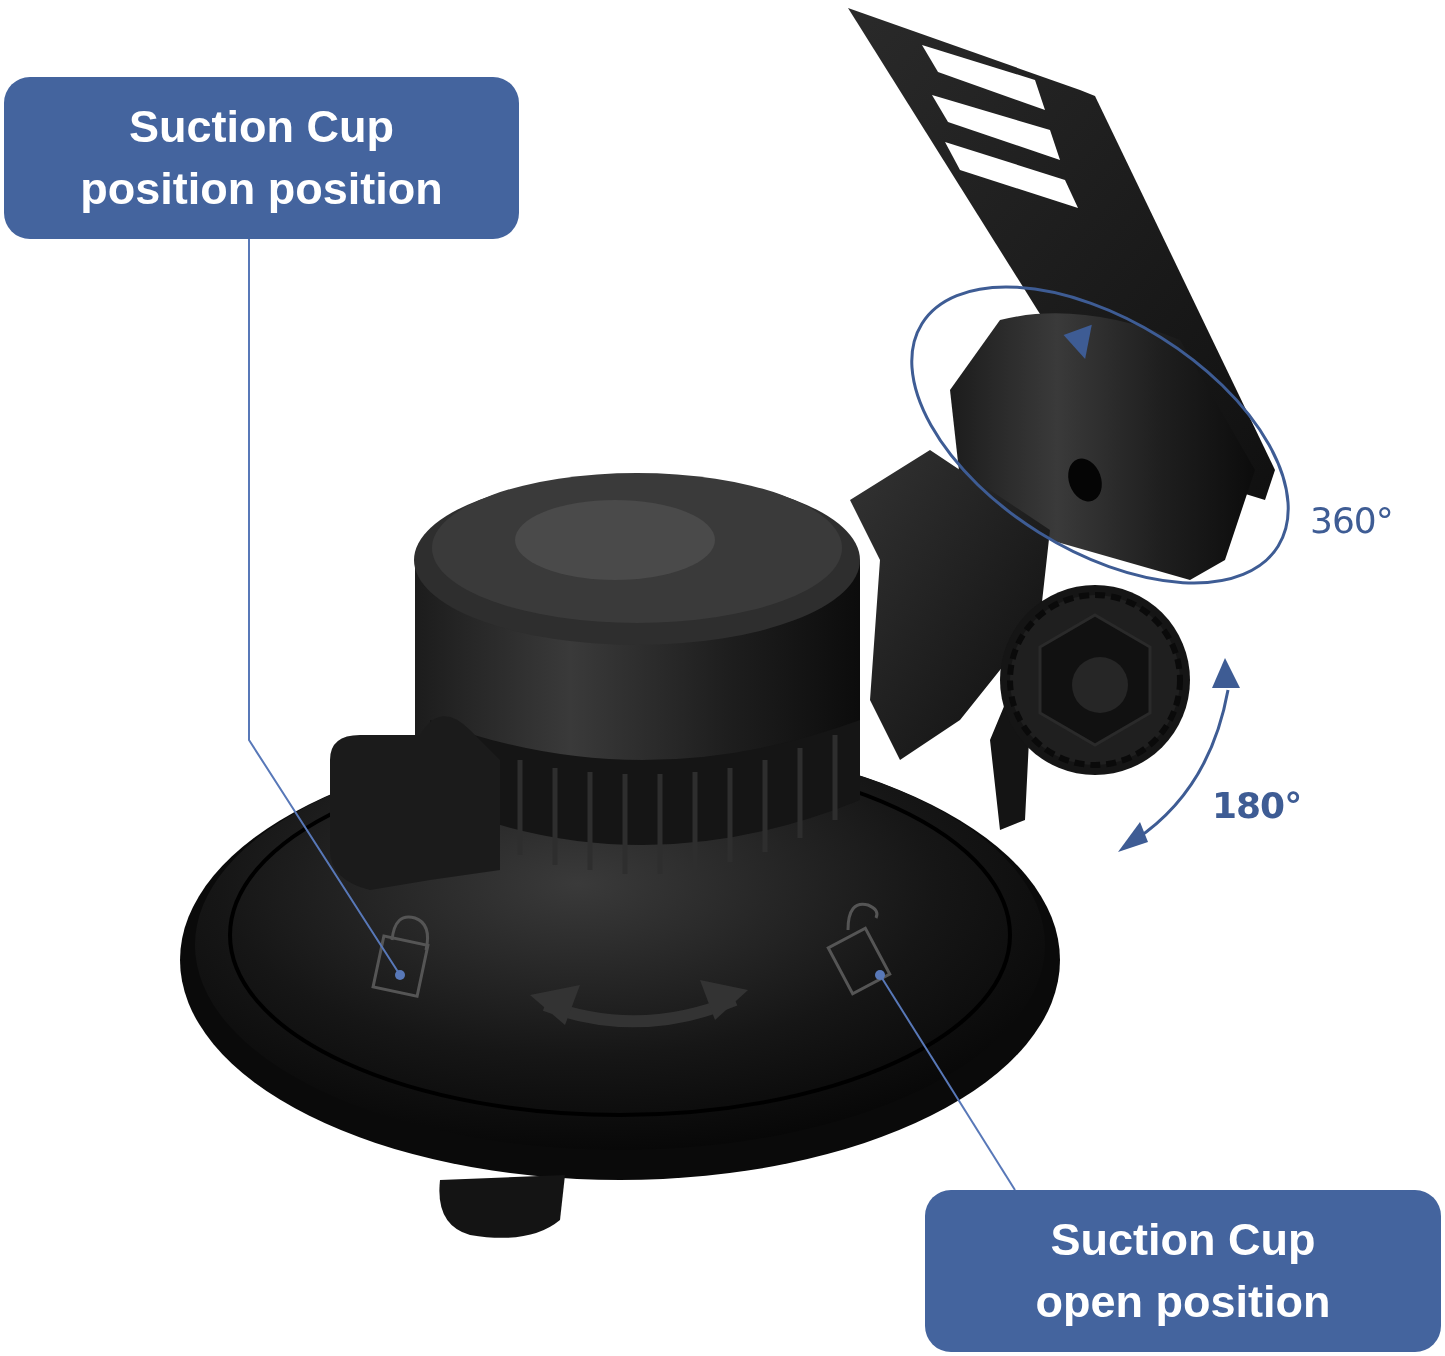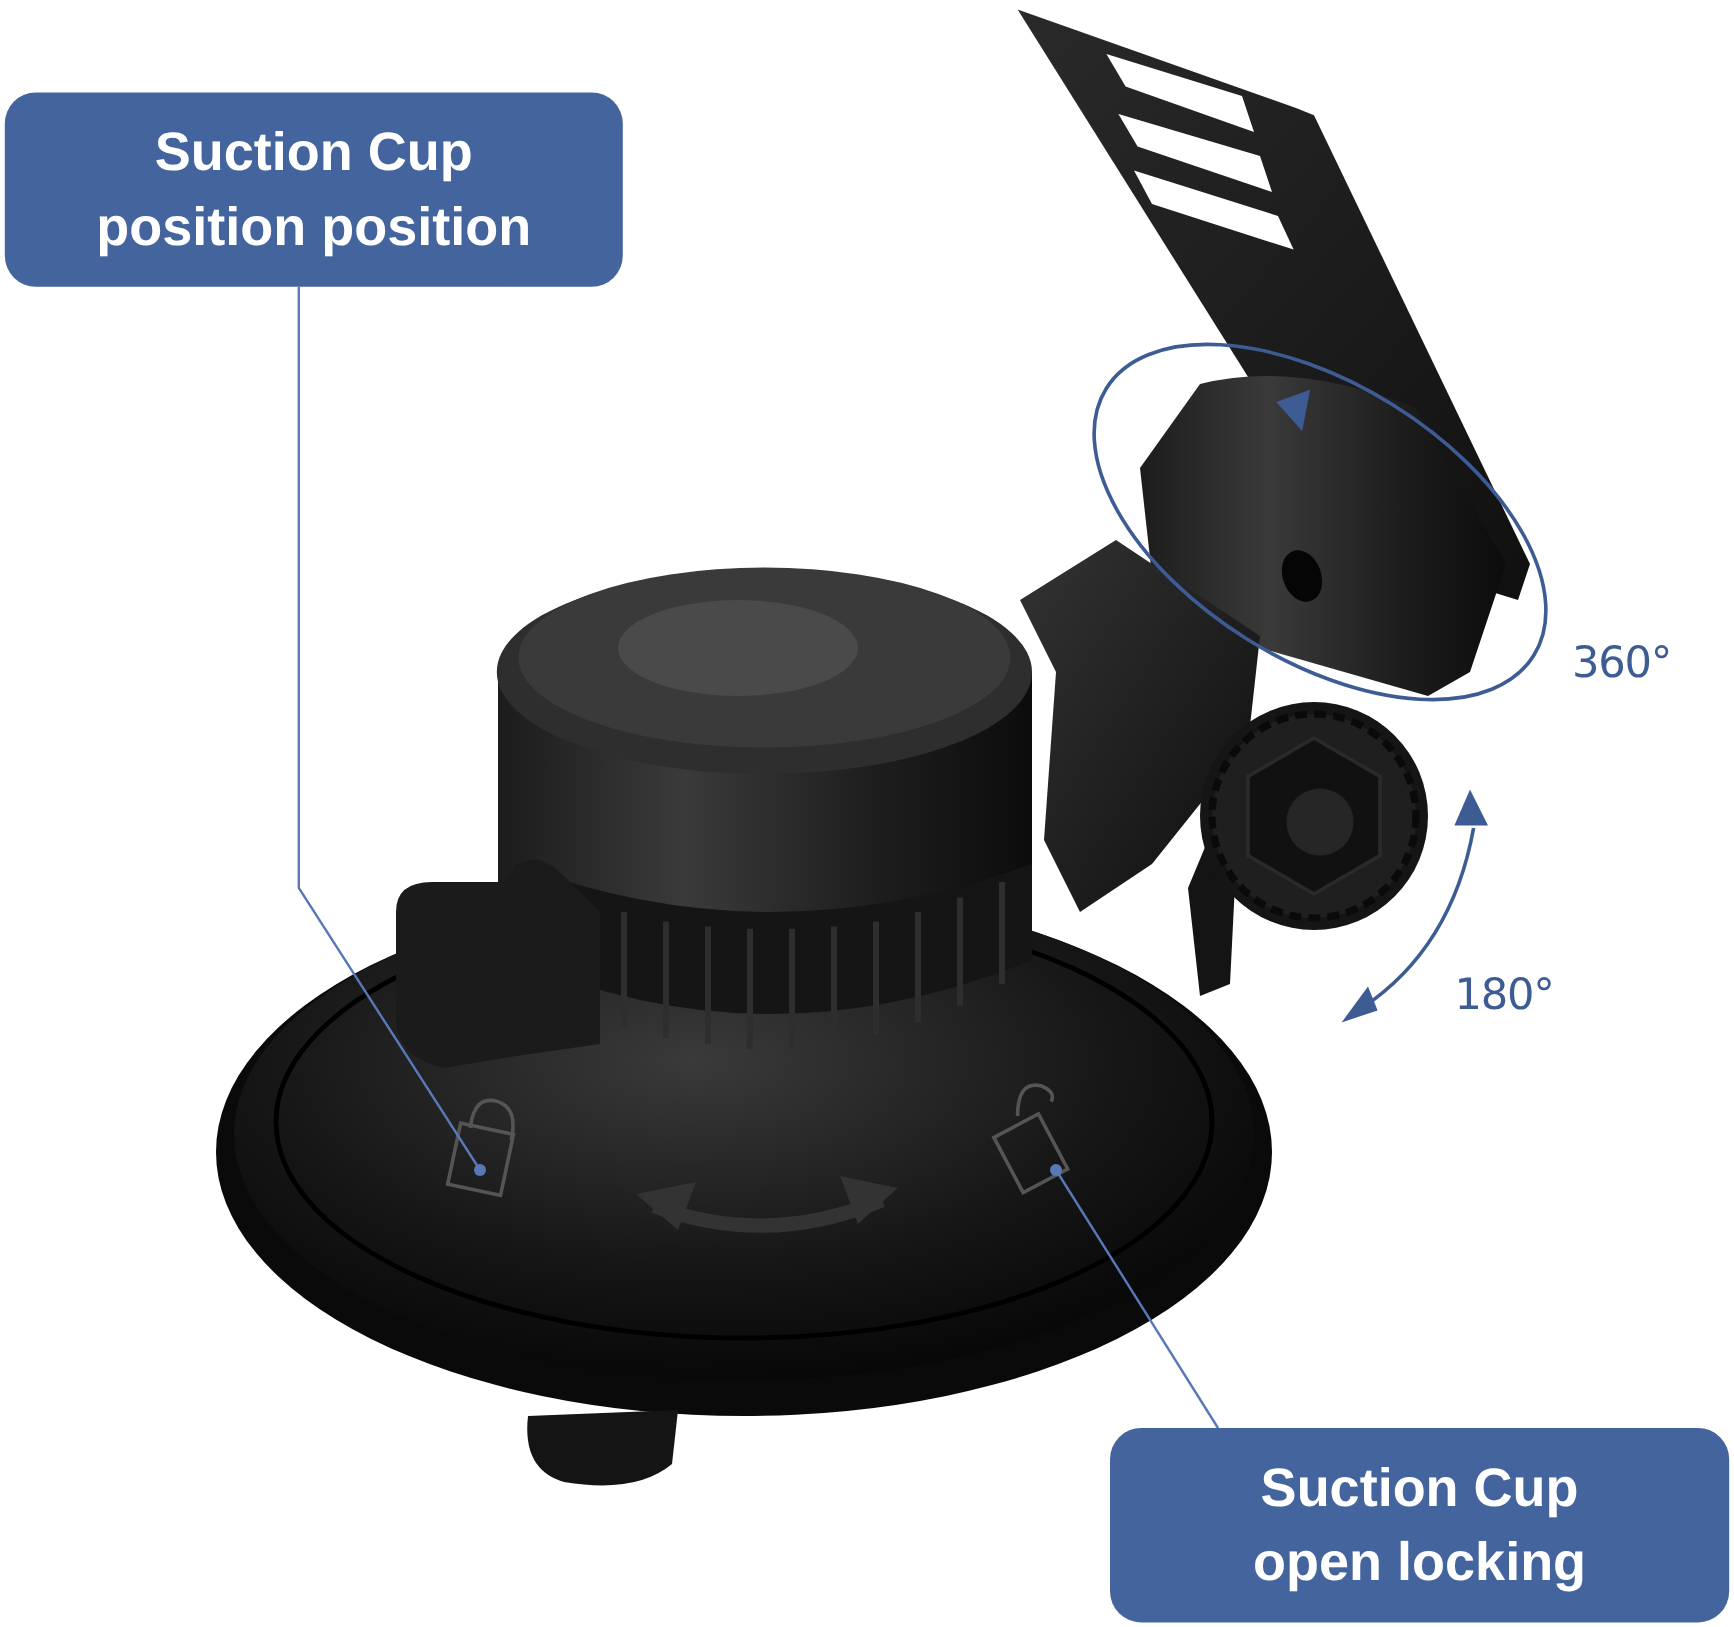--- a/index.html
+++ b/index.html
@@ -7,22 +7,22 @@
   .stage { position:absolute; left:0; top:0; width:1198px; height:1356px; }
   .label-box {
     position:absolute; background:#44649e; color:#ffffff; border-radius:26px;
     display:flex; flex-direction:column; align-items:center; justify-content:center;
     font-weight:bold; font-size:45px; line-height:62px; text-align:center;
     box-sizing:border-box;
   }
   .label-lock { left:4px; top:77px; width:515px; height:162px; }
   .label-open { left:925px; top:1190px; width:516px; height:162px; }
   .deg { position:absolute; color:#3e5c94; font-size:36px; font-family:"DejaVu Sans", sans-serif; letter-spacing:-1px; }
-  .deg-360 { left:1310px; top:500px;margin-top:32px; }
-  .deg-180 { left:1212px; top:809px; }
+  .deg-360 { left:1310px; top:500px; }
+  .deg-180 { left:1212px; top:785px;font-weight:bold; }
 </style>
 </head>
 <body>
 
 <div class="stage">
   <svg width="1445" height="1356" viewBox="0 0 1445 1356">
     <defs>
       <radialGradient id="cupGrad" cx="45%" cy="35%" r="70%">
         <stop offset="0%" stop-color="#3a3a3a"></stop>
         <stop offset="60%" stop-color="#161616"></stop>
@@ -134,18 +134,18 @@
     </g>
   </svg>
 
   <div class="label-box label-lock">
     <div>Suction Cup</div>
     <div>position position</div>
   </div>
 
   <div class="label-box label-open">
     <div>Suction Cup</div>
-    <div>open locking</div>
+    <div>open position</div>
   </div>
 
   <div class="deg deg-360">360°</div>
   <div class="deg deg-180">180°</div>
 </div>
 
 </body></html>

